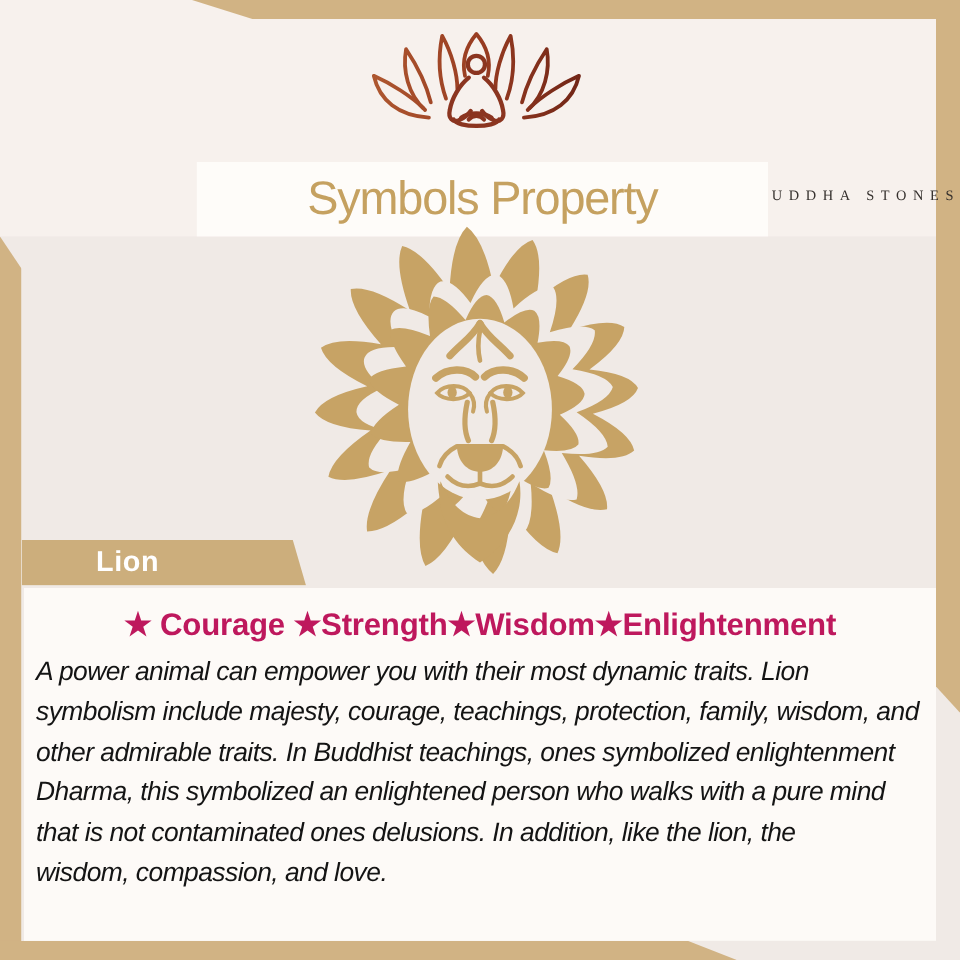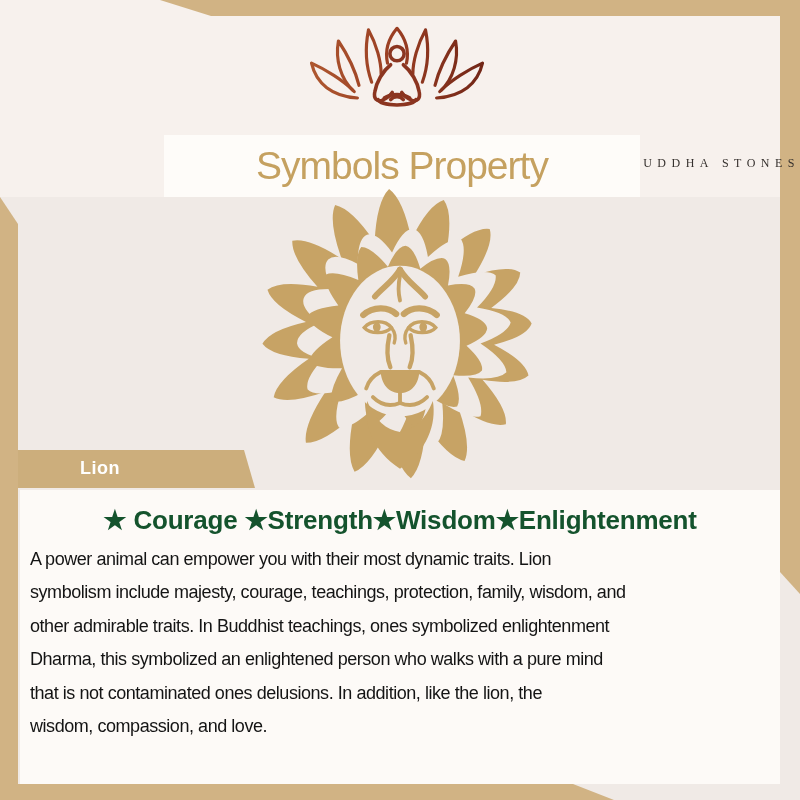--- a/index.html
+++ b/index.html
@@ -26,27 +26,27 @@
     font-family:"Liberation Serif",serif;font-size:12px;letter-spacing:5.5px;color:#35302d;margin-top:48px;}
   .title-band{position:absolute;left:164px;top:135px;width:476px;height:62px;background:#fefcf9;}
   .title-band h1{margin:0;line-height:62px;text-align:center;font-size:39px;font-weight:normal;
     letter-spacing:-1px;color:var(--heading-gold);}
   .lion{position:absolute;left:255px;top:198px;width:290px;height:290px;overflow:visible;}
   .gold-fill{fill:var(--gold);}
   .cream-fill{fill:var(--bg-mid);}
   .gold-stroke{fill:none;stroke:var(--gold);stroke-linecap:round;stroke-linejoin:round;}
   .name-banner{position:absolute;left:18px;top:450px;width:237px;height:38px;background:#ccae7c;
     clip-path:polygon(0 0,226px 0,237px 38px,0 38px);}
-  .name-banner span{display:block;padding-left:62px;line-height:37px;font-size:18px;font-weight:bold;
+  .name-banner span{display:block;padding-left:62px;line-height:37px;font-size:24px;font-weight:bold;
     color:var(--banner-label);letter-spacing:0.5px;}
   .panel{position:absolute;left:20px;top:490px;width:760px;height:294px;background:var(--panel);}
   .traits{padding-top:15px;text-align:center;font-size:26px;font-weight:bold;
-    letter-spacing:-0.2px;color:#14532d;}
+    letter-spacing:-0.2px;color:#be185d;}
   .para{margin:7px 0 0 10px;}
-  .para div{font-size:18px;line-height:33.4px;letter-spacing:-0.45px;color:var(--body-text);white-space:nowrap;}
+  .para div{font-size:22px;line-height:33.4px;letter-spacing:-0.45px;color:var(--body-text);white-space:nowrap;font-style:italic;}
 </style>
 </head>
 <body>
 
 <div class="canvas">
   <div class="bg-upper"></div>
   <div class="band-top"></div>
   <div class="strip-right"></div>
   <div class="strip-left"></div>
   <div class="band-bottom"></div>

